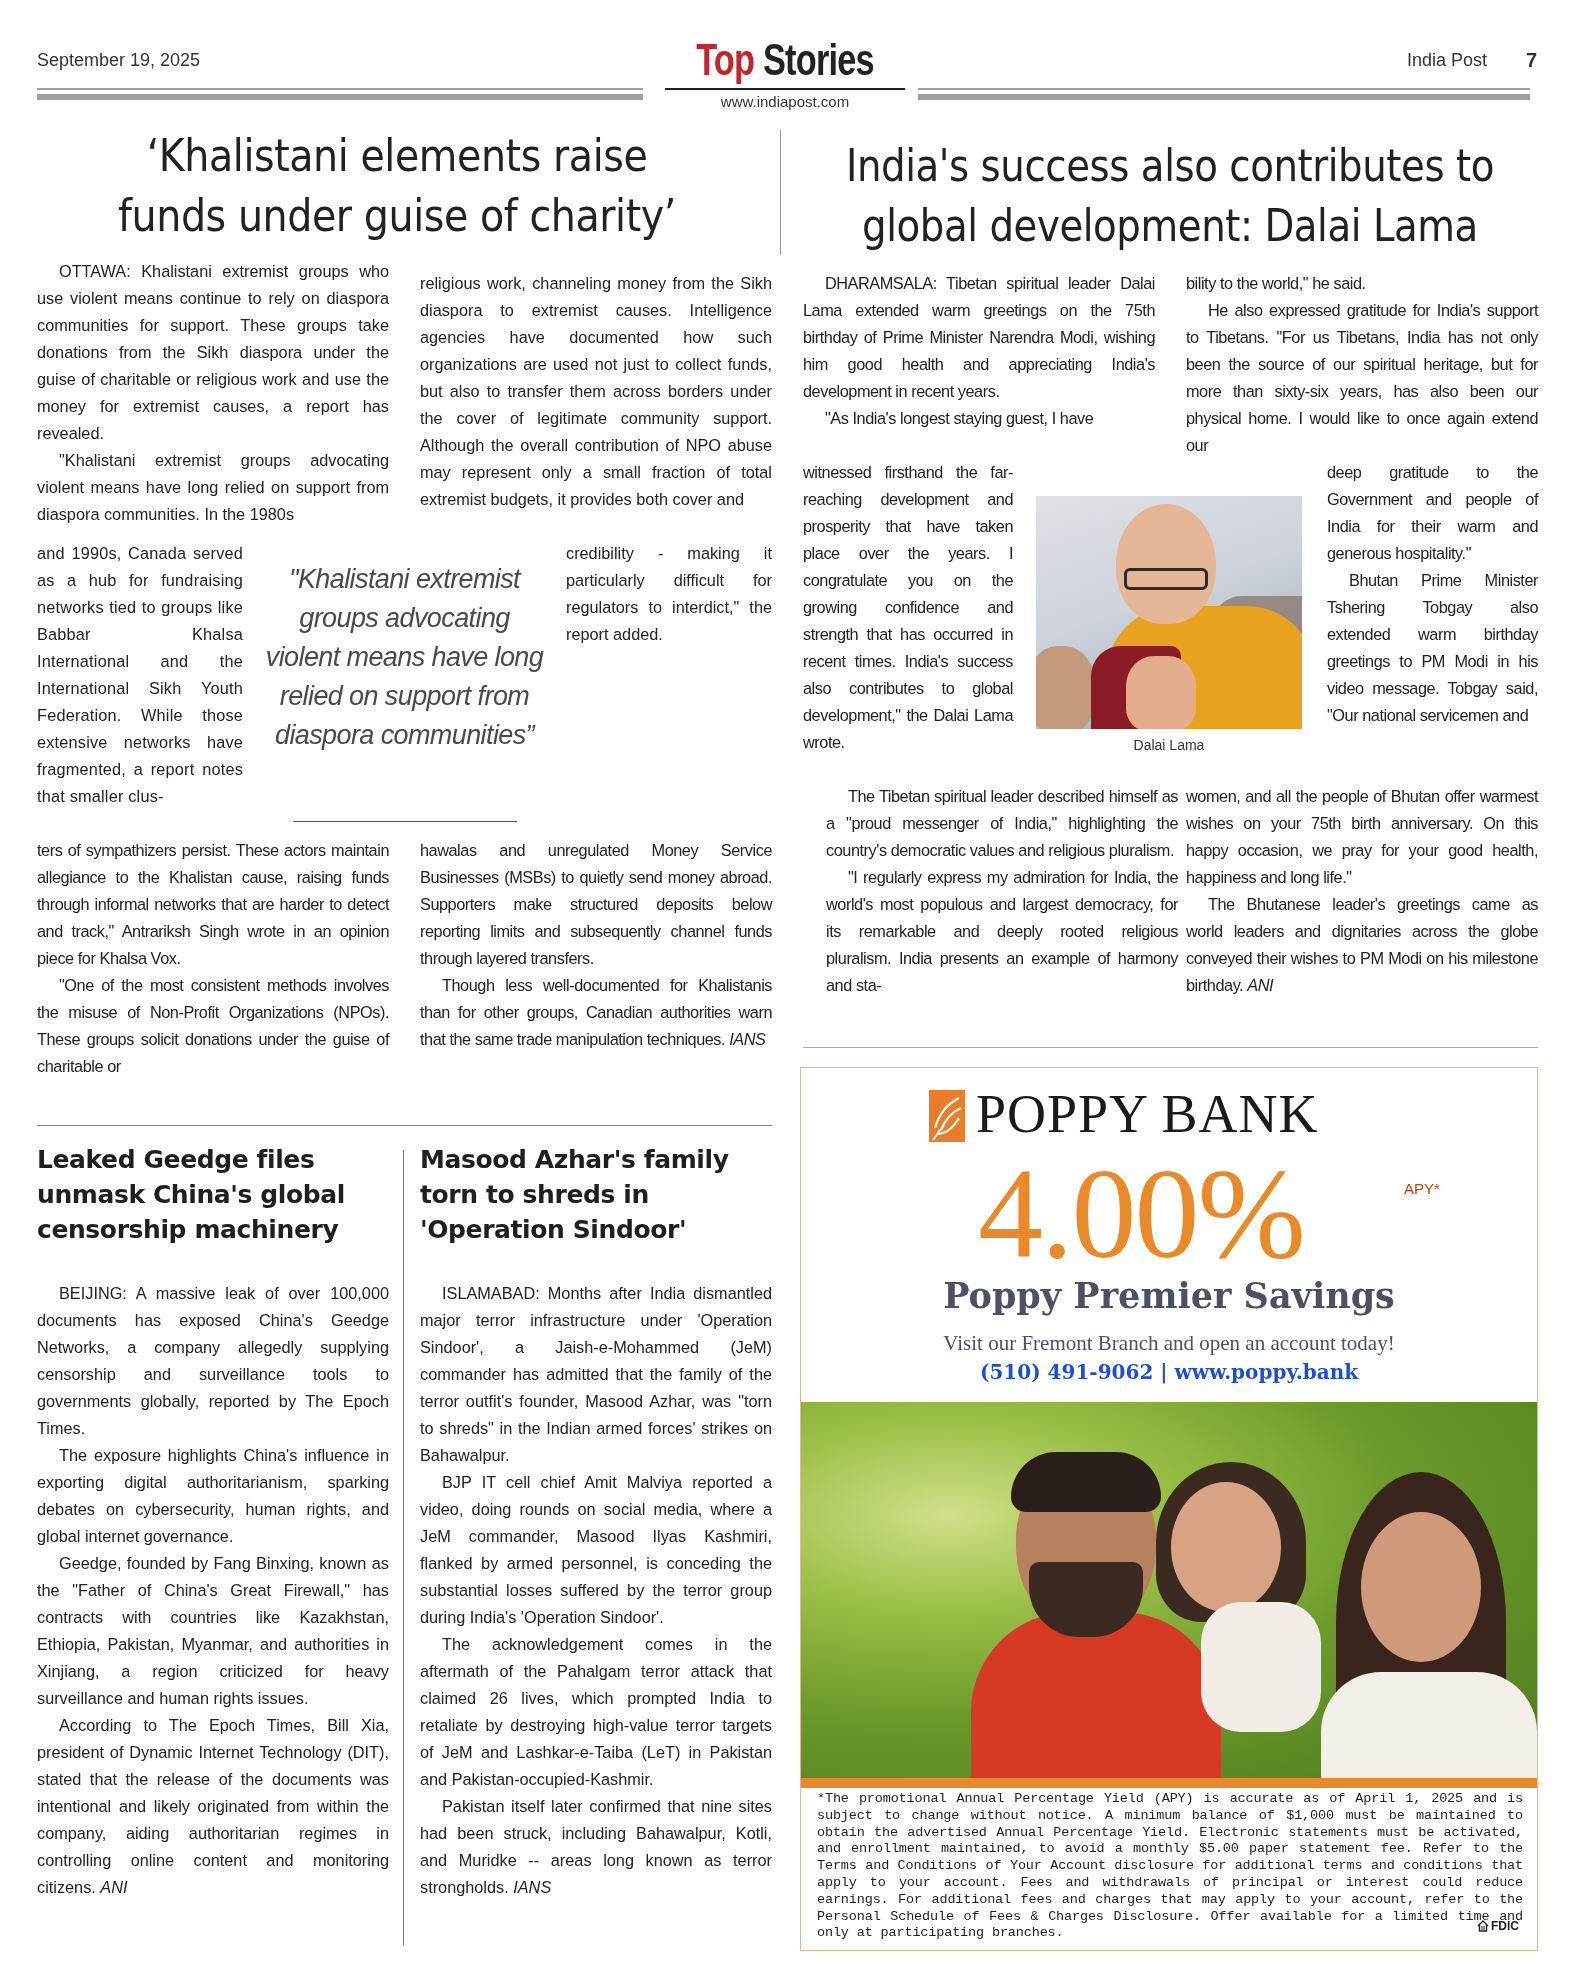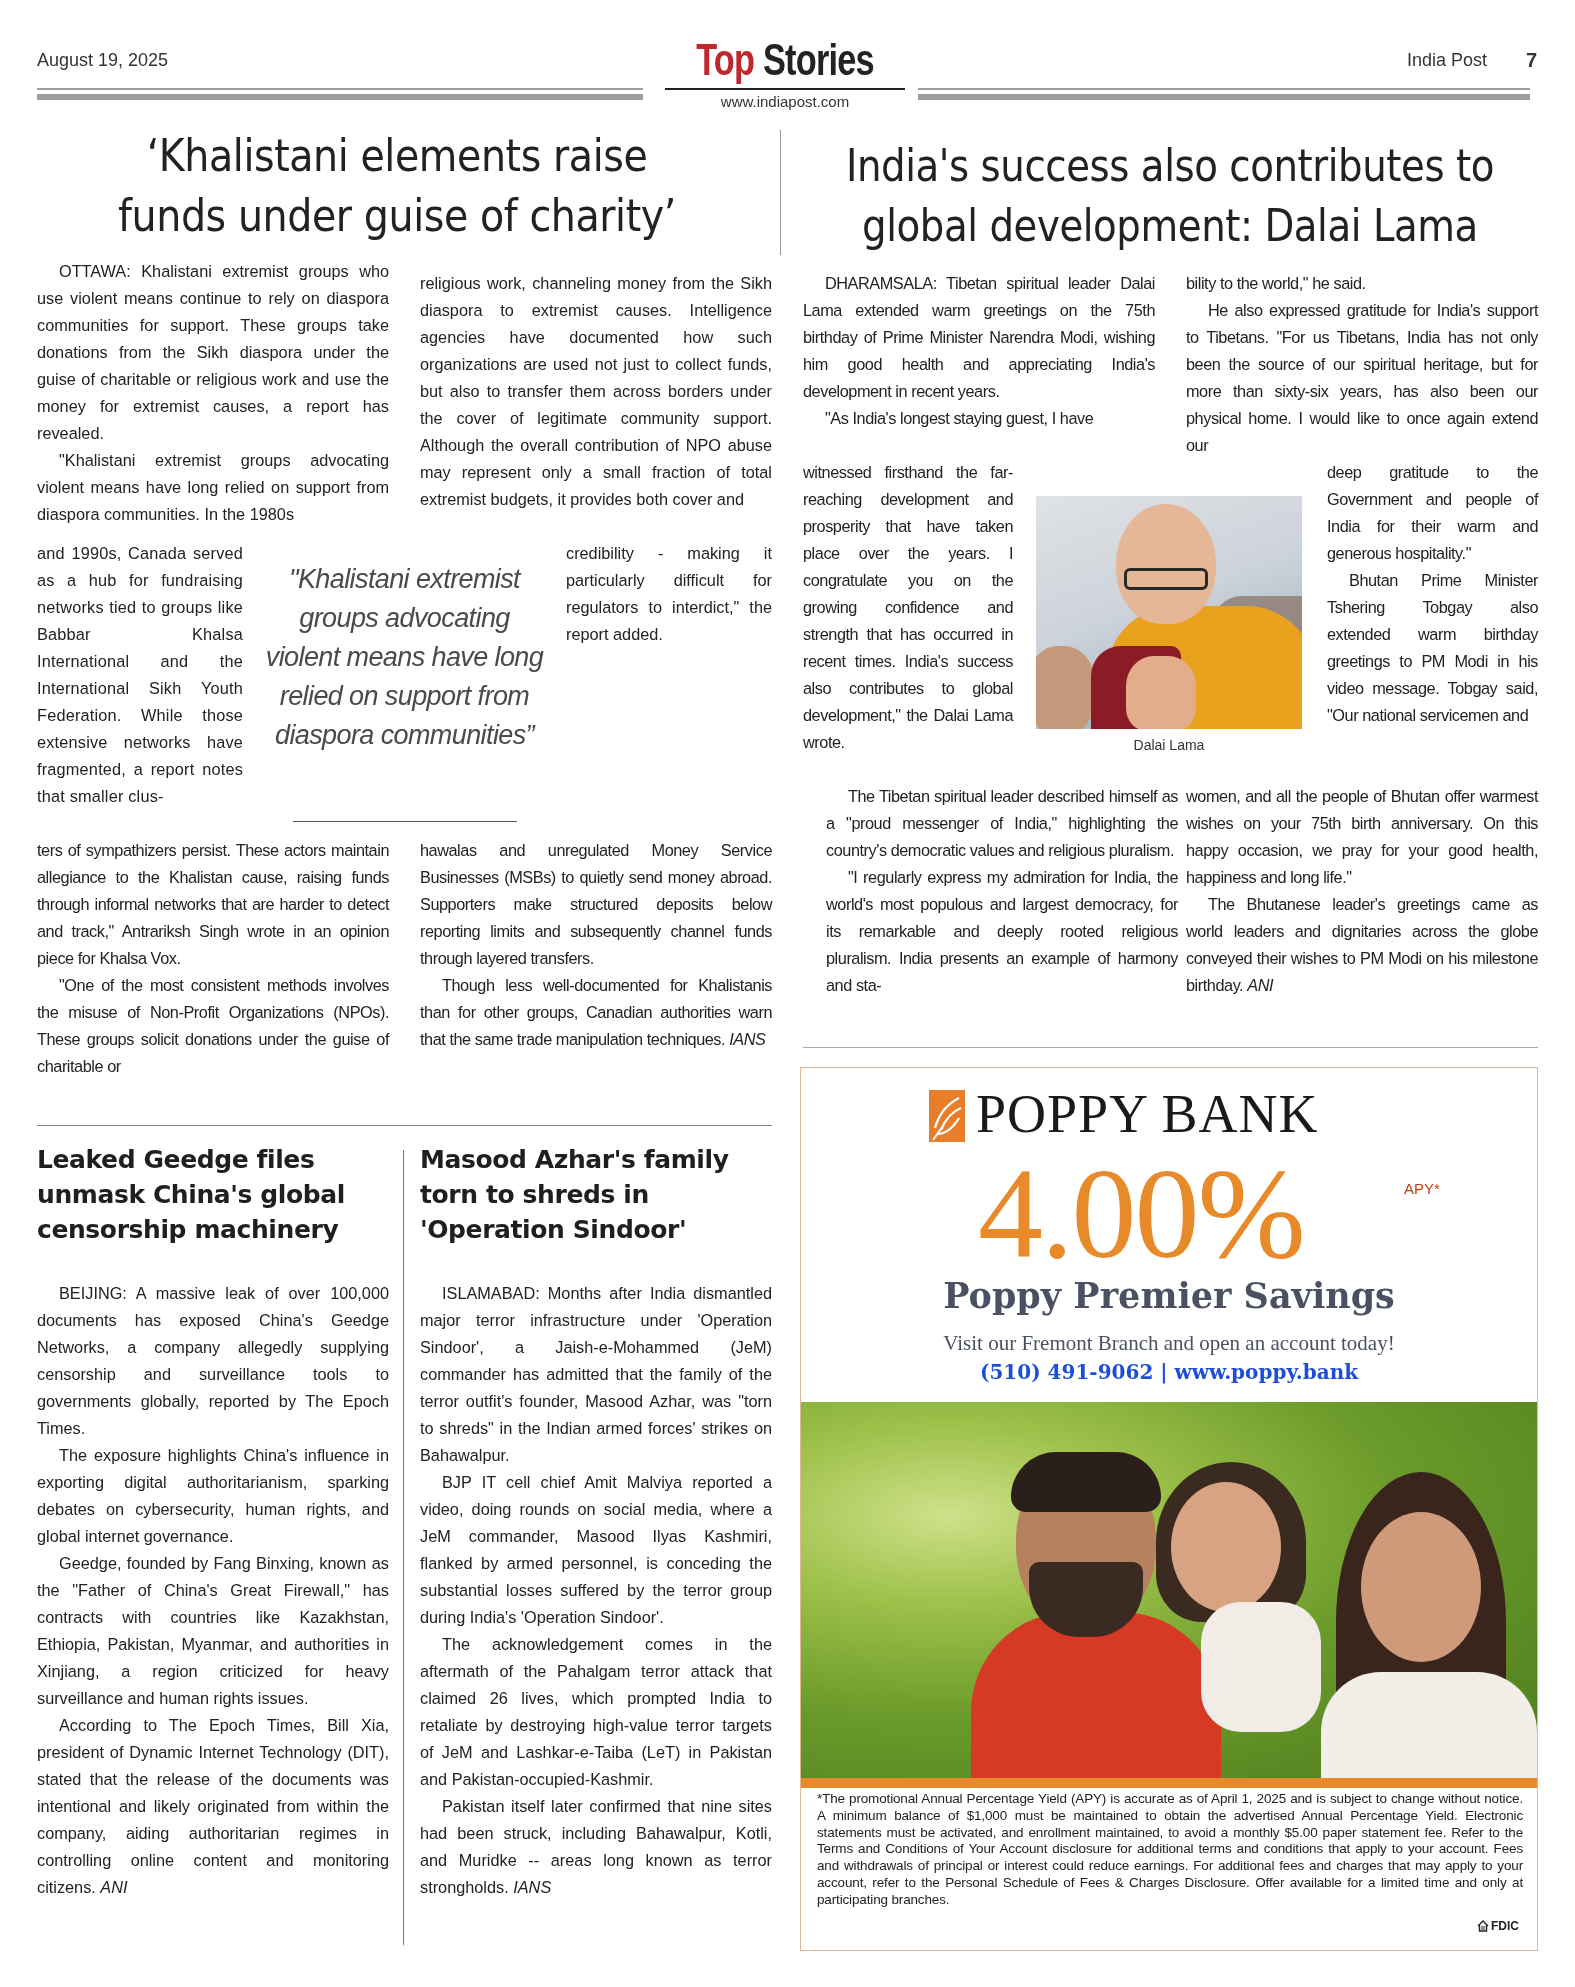--- a/index.html
+++ b/index.html
@@ -72,29 +72,29 @@
   .ad-photo .man-head { position: absolute; left: 215px; top: 60px; width: 140px; height: 170px; background: #b7805e; border-radius: 45% 45% 50% 50%; }
   .ad-photo .man-hair { position: absolute; left: 210px; top: 50px; width: 150px; height: 60px; background: #2a1f1a; border-radius: 60px 60px 20px 20px; }
   .ad-photo .man-beard { position: absolute; left: 228px; top: 160px; width: 114px; height: 75px; background: #3a2a22; border-radius: 10px 10px 50px 50px; }
   .ad-photo .girl-head { position: absolute; left: 370px; top: 80px; width: 110px; height: 130px; background: #d8a383; border-radius: 50%; }
   .ad-photo .girl-hair { position: absolute; left: 355px; top: 60px; width: 150px; height: 160px; background: #3b2a20; border-radius: 50% 50% 30% 30%; z-index: 0; }
   .ad-photo .girl-shirt { position: absolute; left: 400px; top: 200px; width: 120px; height: 130px; background: #f1ede6; border-radius: 40px; }
   .ad-photo .woman-hair { position: absolute; left: 535px; top: 70px; width: 170px; height: 300px; background: #3a251c; border-radius: 50% 50% 20% 20%; }
   .ad-photo .woman-head { position: absolute; left: 560px; top: 110px; width: 120px; height: 150px; background: #cf9a7a; border-radius: 50%; }
   .ad-photo .woman-top { position: absolute; left: 520px; top: 270px; width: 216px; height: 120px; background: #f2efe9; border-radius: 60px 60px 0 0; }
   .ad-bar { position: absolute; left: 0; top: 710px; width: 736px; height: 10px; background: #e88a2a; }
-  .ad-fine { position: absolute; left: 16px; top: 723px; width: 706px; font-family: Liberation Sans, sans-serif; font-size: 13.5px; line-height: 16.8px; color: #222; text-align: justify; letter-spacing: -0.15px; }
+  .ad-fine { position: absolute; left: 16px; top: 723px; width: 706px; font-family: Liberation Mono, monospace; font-size: 13.5px; line-height: 16.8px; color: #222; text-align: justify; letter-spacing: -0.15px; }
   .ad-fdic { position: absolute; right: 18px; top: 851px; font-size: 12px; font-weight: bold; color: #222; display: flex; align-items: center; gap: 2px; }
   .ad-fdic .house { width: 12px; height: 12px; }
 </style>
 </head>
 <body>
 
 <div>
-  <div class="mast-date">August 19, 2025</div>
+  <div class="mast-date">September 19, 2025</div>
   <div class="mast-line-thin" style="left:37px;width:606px;"></div>
   <div class="mast-line-thick" style="left:37px;width:606px;"></div>
   <div class="mast-logo">
     <span class="top">Top</span>
     <span class="stories">Stories</span>
   </div>
   <div class="mast-rule-under-logo"></div>
   <div class="mast-url">www.indiapost.com</div>
   <div class="mast-line-thin" style="left:918px;width:612px;"></div>
   <div class="mast-line-thick" style="left:918px;width:612px;"></div>

